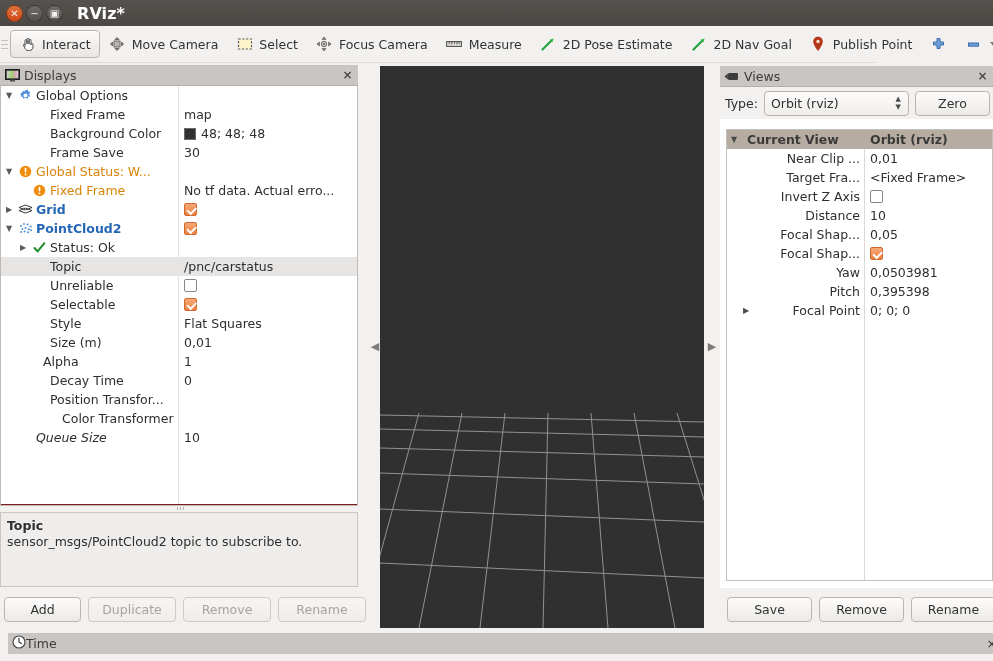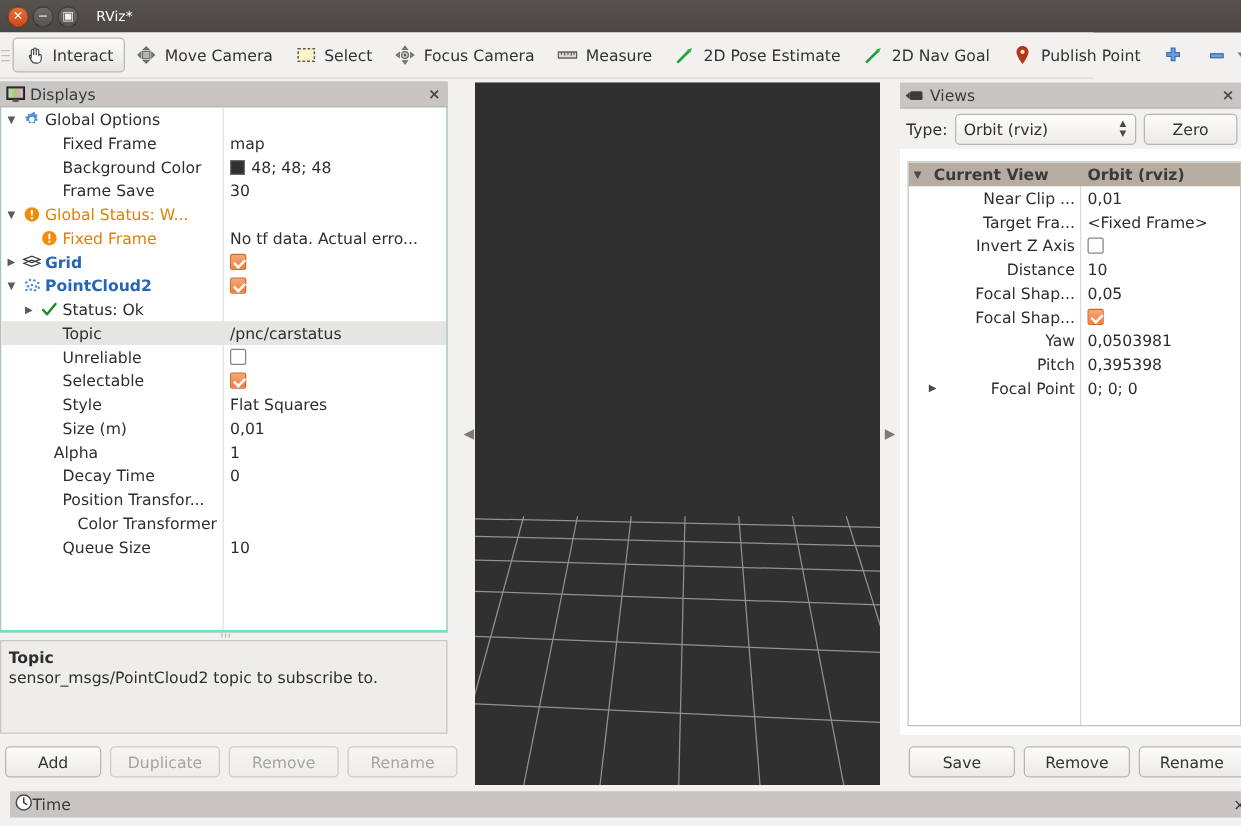--- a/index.html
+++ b/index.html
@@ -22,21 +22,21 @@
   .wbtn {
     width: 17px; height: 17px; border-radius: 50%; margin-right: 3px;
     display: flex; align-items: center; justify-content: center;
     font-size: 10px; color: #f4f2f0; font-family: "DejaVu Sans", sans-serif;
     border: 1px solid rgba(0,0,0,0.35);
   }
   .wbtn.close { background: linear-gradient(to bottom,#e0713c,#cf4a19); }
   .wbtn.min   { background: linear-gradient(to bottom,#6f6b67,#565350); }
   .wbtn.max   { background: linear-gradient(to bottom,#6f6b67,#565350); }
   .wtitle {
-    margin-left: 11px; color: #ffffff; font-size: 11px; font-weight: normal;
+    margin-left: 11px; color: #ffffff; font-size: 16px; font-weight: bold;
     letter-spacing: .1px;
   }
 
   
   .toolbar {
     position: absolute; left: 0; top: 26px; width: 875px; height: 37px;
     background: #f2f1f0; display: flex; align-items: center;
     border-bottom: 1px solid #dcd9d6;
   }
   .tb-handle {
@@ -65,21 +65,21 @@
   }
   .panel-title .pt-ic { width: 16px; height: 16px; margin-right: 4px; display:flex;align-items:center;justify-content:center;}
   .panel-title .pt-label { font-size: 12.5px; color: #3b3b3b; flex: 1; }
   .panel-title .pt-close {
     width: 13px; height: 13px; color:#4a4a4a; font-size: 12px;
     display:flex;align-items:center;justify-content:center; font-weight:bold;
   }
 
   #displays {
     position: absolute; left: 0; top: 66px; width: 358px; height: 440px;
-    background: #5eead4; border: 1px solid #bdbab7; border-top: none;
+    background: #7f1d1d; border: 1px solid #bdbab7; border-top: none;
   }
   #displays .panel-title { border: none; border-bottom: 1px solid #b4b0ac; margin:-1px -1px 0 -1px; }
   .tree { position: relative; background: #ffffff; height: calc(100% - 21px); overflow: hidden; }
   .col-div {
     position: absolute; top: 0; bottom: 0; left: 177px; width: 1px; background: #e3e1df;
   }
   .row {
     position: relative; height: 19px; display: flex; align-items: center;
     font-size: 12.5px; white-space: nowrap;
   }
@@ -559,21 +559,21 @@
         </div>
         <div class="row">
           <div class="name" style="padding-left: 26px;">
             <span class="twisty"></span>
             <span class="rowic"></span>
             <span class="nmtext">Color Transformer</span>
           </div>
           <div class="val"></div>
         </div>
         <div class="row">
-          <div class="name" style="padding-left: 14px;">
+          <div class="name" style=" font-style: italic;">
             <span class="twisty"></span>
             <span class="rowic"></span>
             <span class="nmtext">Queue Size</span>
           </div>
           <div class="val">
             <span class="">10</span>
           </div>
         </div>
       </div>
   </div>

